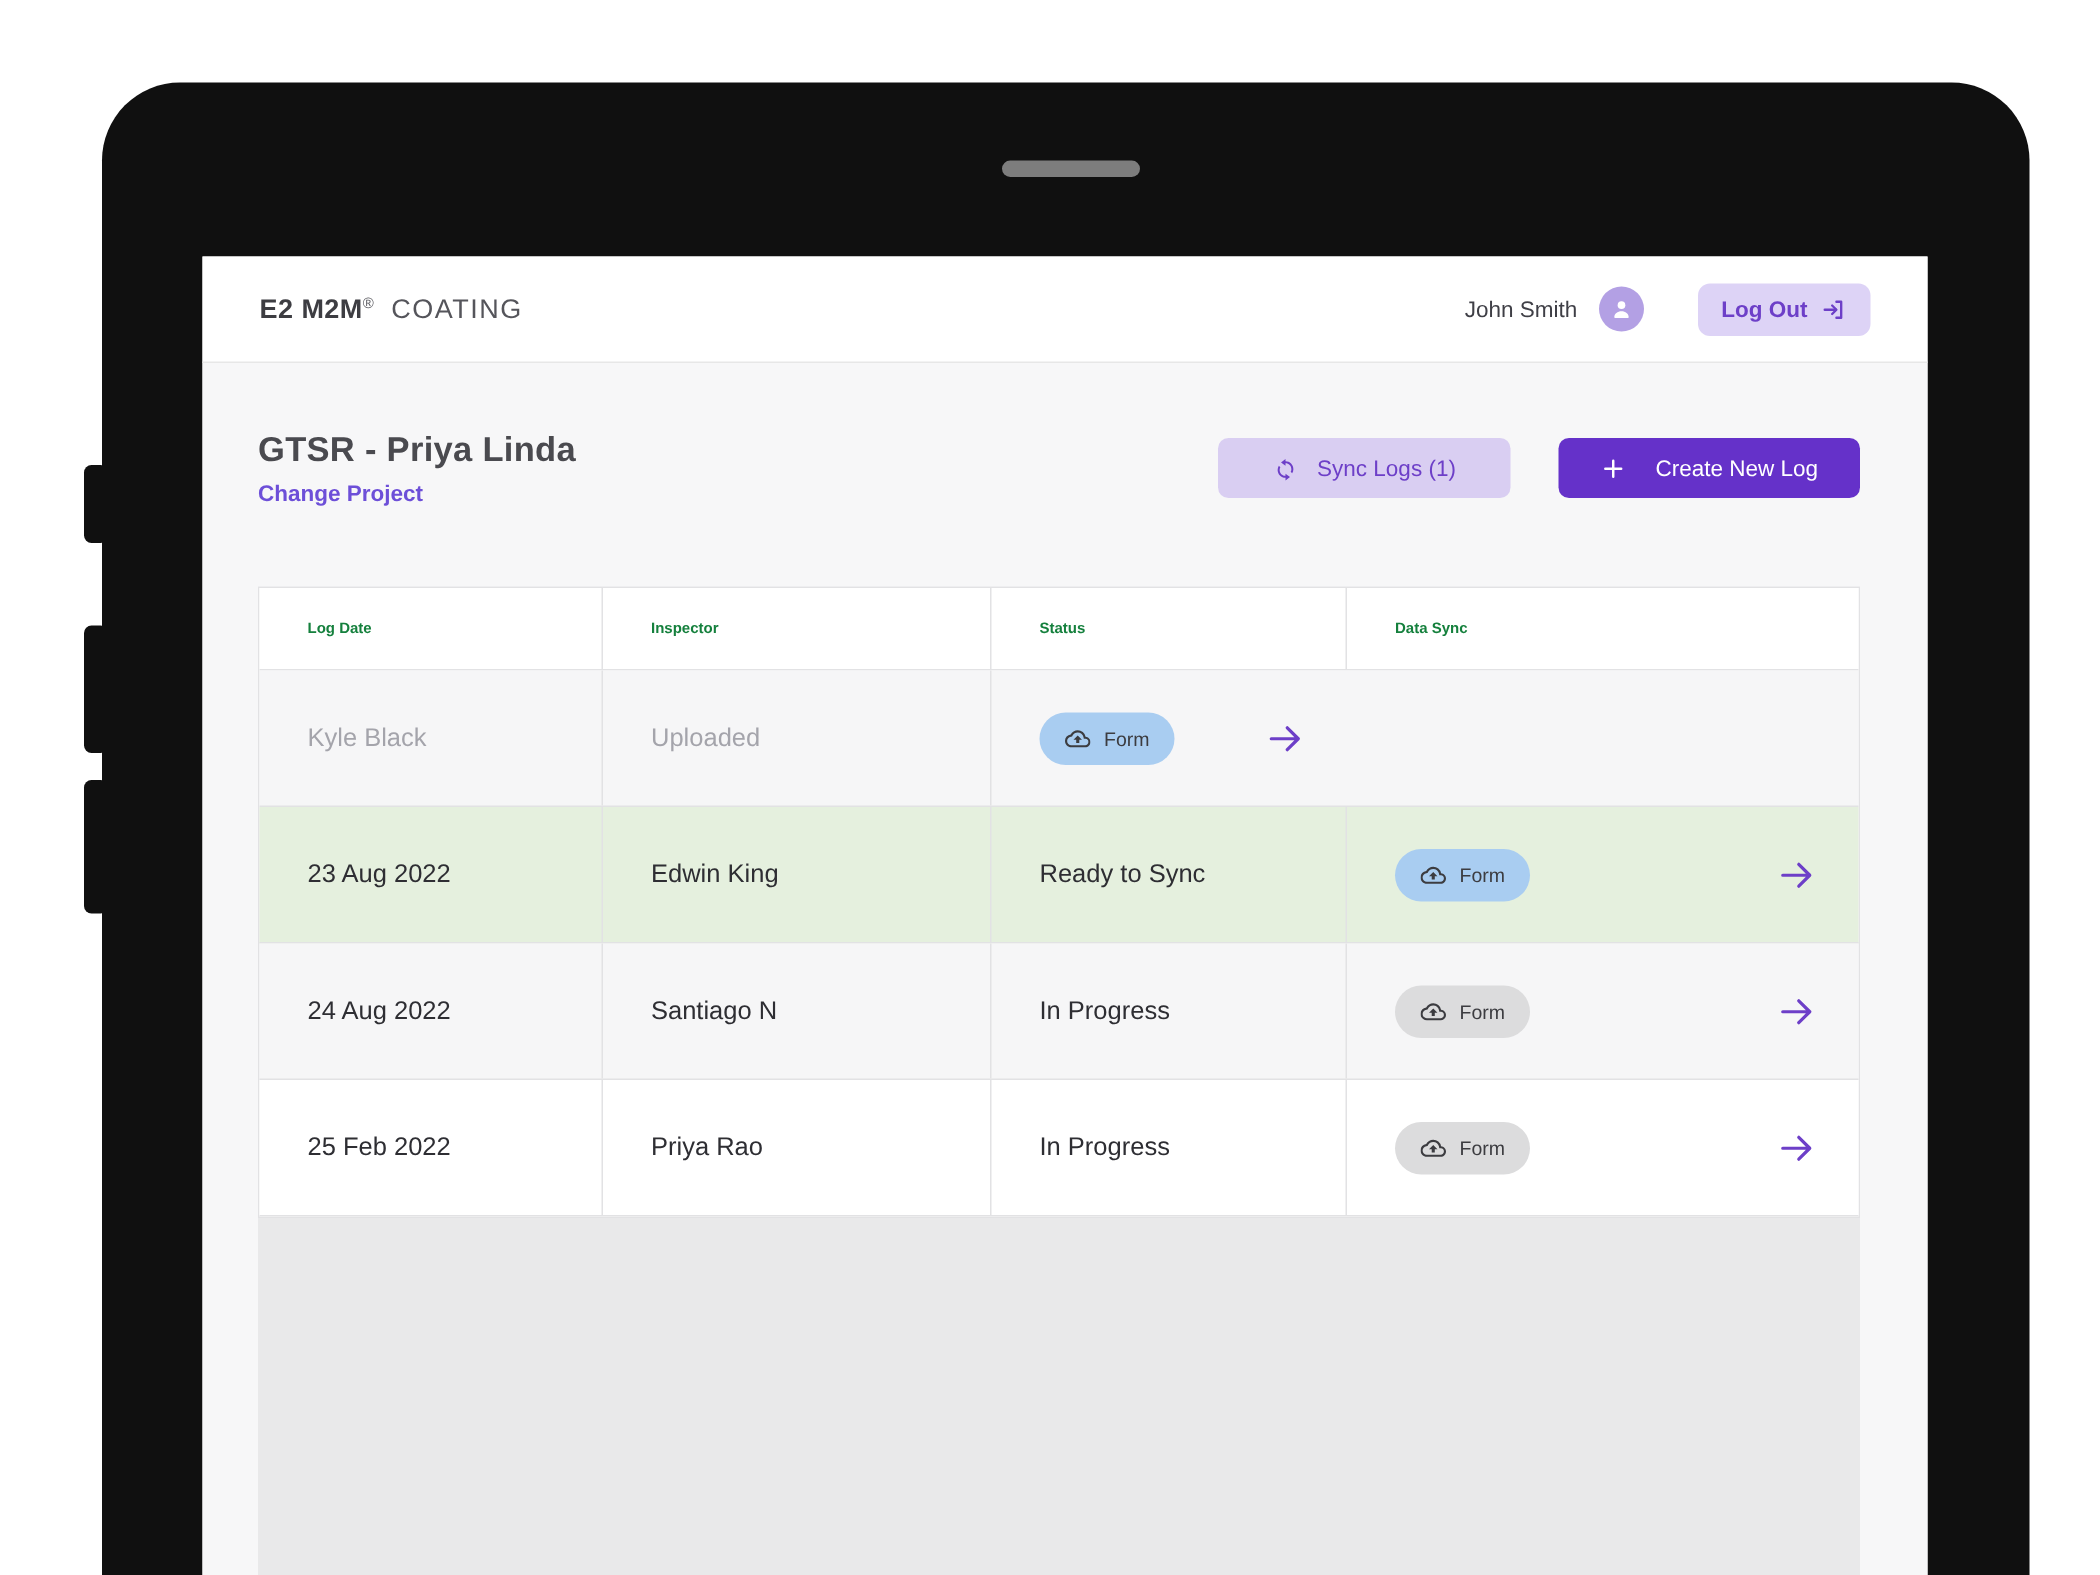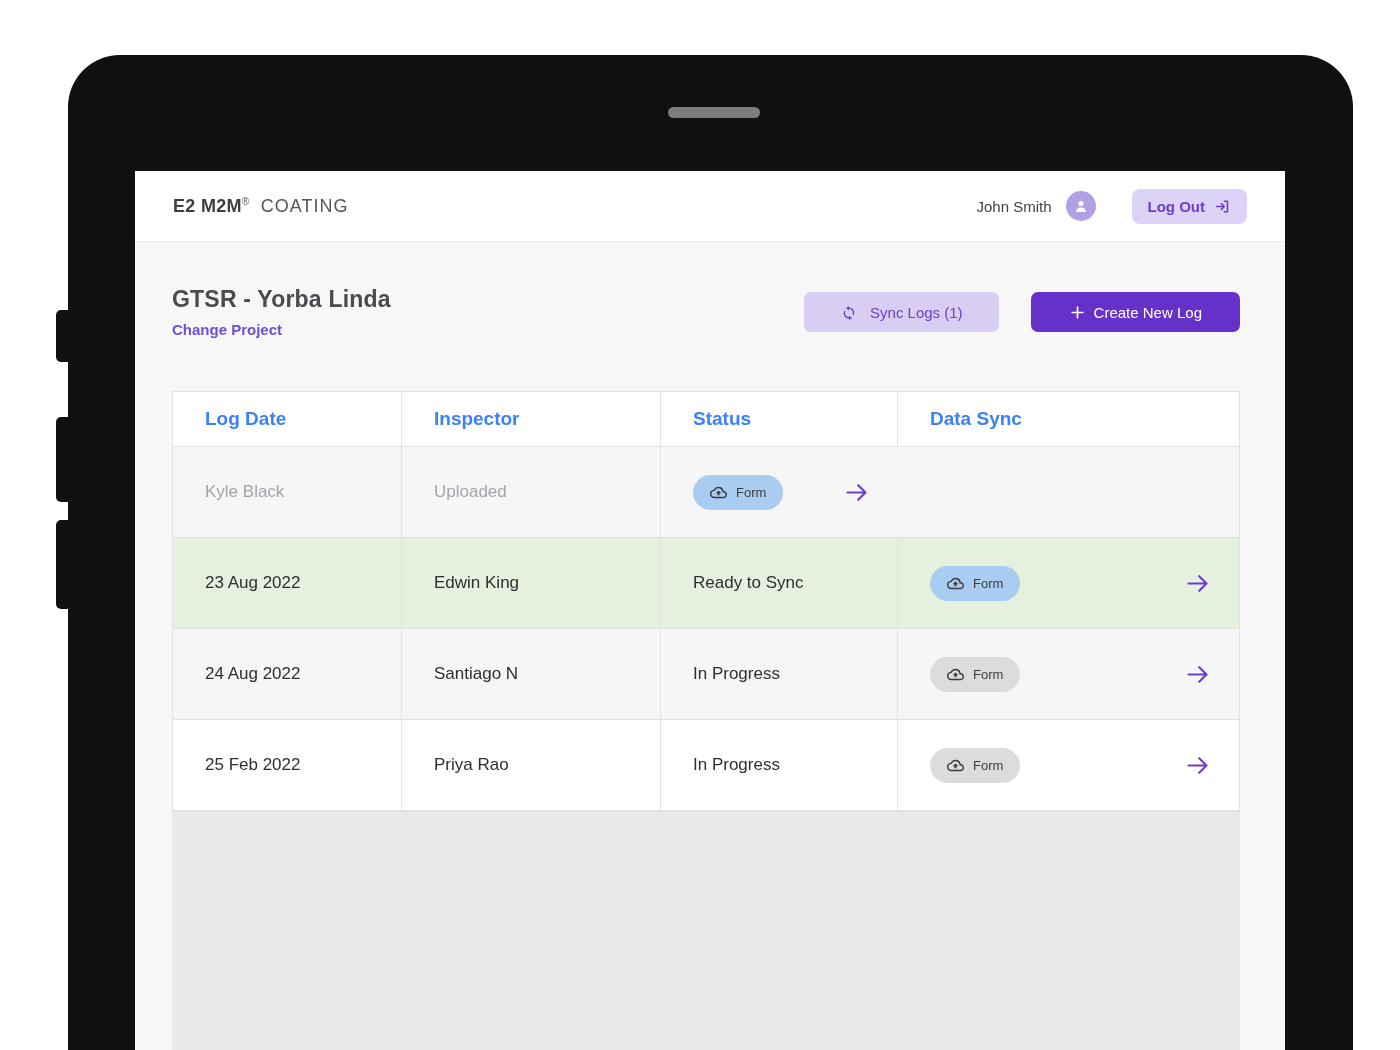--- a/index.html
+++ b/index.html
@@ -64,38 +64,38 @@
     text-decoration:none;cursor:pointer;
   }
   .toolbar-right{display:flex;align-items:center;gap:32px;margin-top:6px;}
   .sync-btn{
     display:flex;align-items:center;gap:12px;border:none;cursor:pointer;
     background:#d9cef2;color:#6d3fc8;font-size:15px;font-weight:500;
     padding:0 36px;height:40px;border-radius:7px;font-family:inherit;
   }
   .sync-btn svg{width:18px;height:18px;}
   .create-btn{
-    display:flex;align-items:center;gap:8px;border:none;cursor:pointer;
+    display:flex;align-items:center;gap:20px;border:none;cursor:pointer;
     background:#6531c9;color:#ffffff;font-size:15px;font-weight:500;
-    padding:0 38px;height:40px;border-radius:7px;font-family:inherit;
+    padding:0 28px;height:40px;border-radius:7px;font-family:inherit;
   }
   .create-btn svg{width:17px;height:17px;}
 
   
   .log-table{
     margin:52px 45px 0 37px;border:1px solid #e2e2e4;background:#ffffff;
   }
   .t-row{display:grid;grid-template-columns:229px 259px 237px 1fr;}
   .t-cell{
     padding-left:32px;display:flex;align-items:center;box-sizing:border-box;
     border-right:1px solid #e2e2e4;min-width:0;
   }
   .t-cell:last-child{border-right:none;}
   .t-head{height:54px;background:#ffffff;border-bottom:1px solid #e2e2e4;}
-  .t-head .t-cell{font-size:19px;font-weight:700;color:#3b82f6;}
+  .t-head .t-cell{font-size:10px;font-weight:700;color:#15803d;}
   .t-data{height:90px;font-size:17px;color:#2e2e33;border-bottom:1px solid #e2e2e4;}
   .t-data:last-of-type{border-bottom:1px solid #e2e2e4;}
   .row-uploaded{background:#f6f6f7;color:#a4a4ab;}
   .row-ready{background:#e5f0de;}
   .row-progress{background:#f6f6f7;}
   .row-plain{background:#ffffff;}
   .sync-cell{justify-content:flex-start;padding-right:28px;align-items:center;}
   .form-pill{
     display:flex;align-items:center;gap:9px;height:35px;padding:0 17px;
     border-radius:18px;border:none;cursor:pointer;font-family:inherit;
@@ -145,21 +145,21 @@
               <path d="M10.5 8l4 4-4 4"></path>
             </svg>
           </button>
         </div>
       </header>
 
       <div class="app-body">
 
         <div class="toolbar">
           <div class="toolbar-left">
-            <h1 class="project-title">GTSR - Yorba Linda</h1>
+            <h1 class="project-title">GTSR - Priya Linda</h1>
             <a class="change-project">Change Project</a>
           </div>
           <div class="toolbar-right">
             <button class="sync-btn">
               <svg viewBox="0 0 24 24" fill="#6d3fc8">
                 <path d="M12 6.5V4l-4 3 4 3V7.8c2.9 0 5.2 2.3 5.2 5.2 0 .9-.2 1.7-.6 2.4l1.3 1.3c.7-1.1 1.1-2.3 1.1-3.7 0-3.9-3.1-7-7-7zm0 12.4c-2.9 0-5.2-2.3-5.2-5.2 0-.9.2-1.7.6-2.4L6.1 10c-.7 1.1-1.1 2.3-1.1 3.7 0 3.9 3.1 7 7 7V23l4-3-4-3v1.9z"></path>
               </svg>
               <span>Sync Logs (1)</span>
             </button>
             <button class="create-btn">

